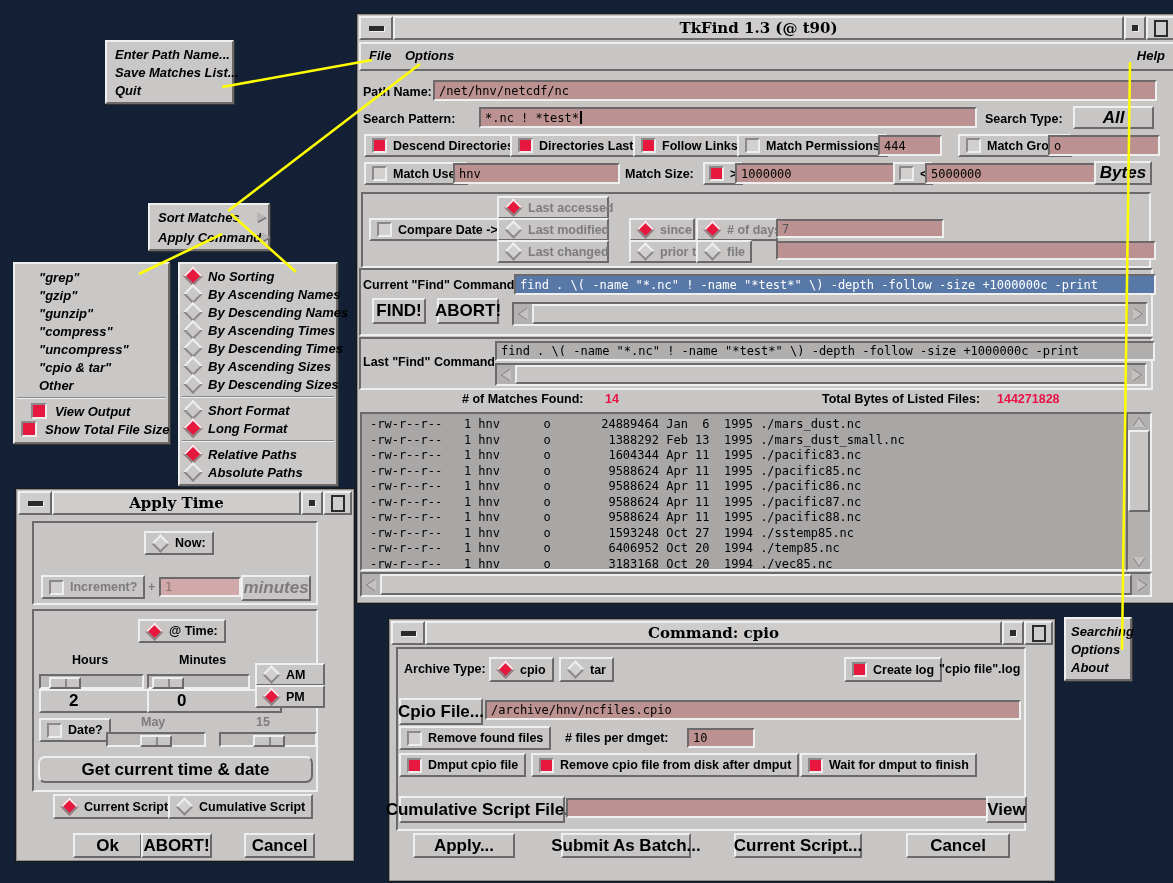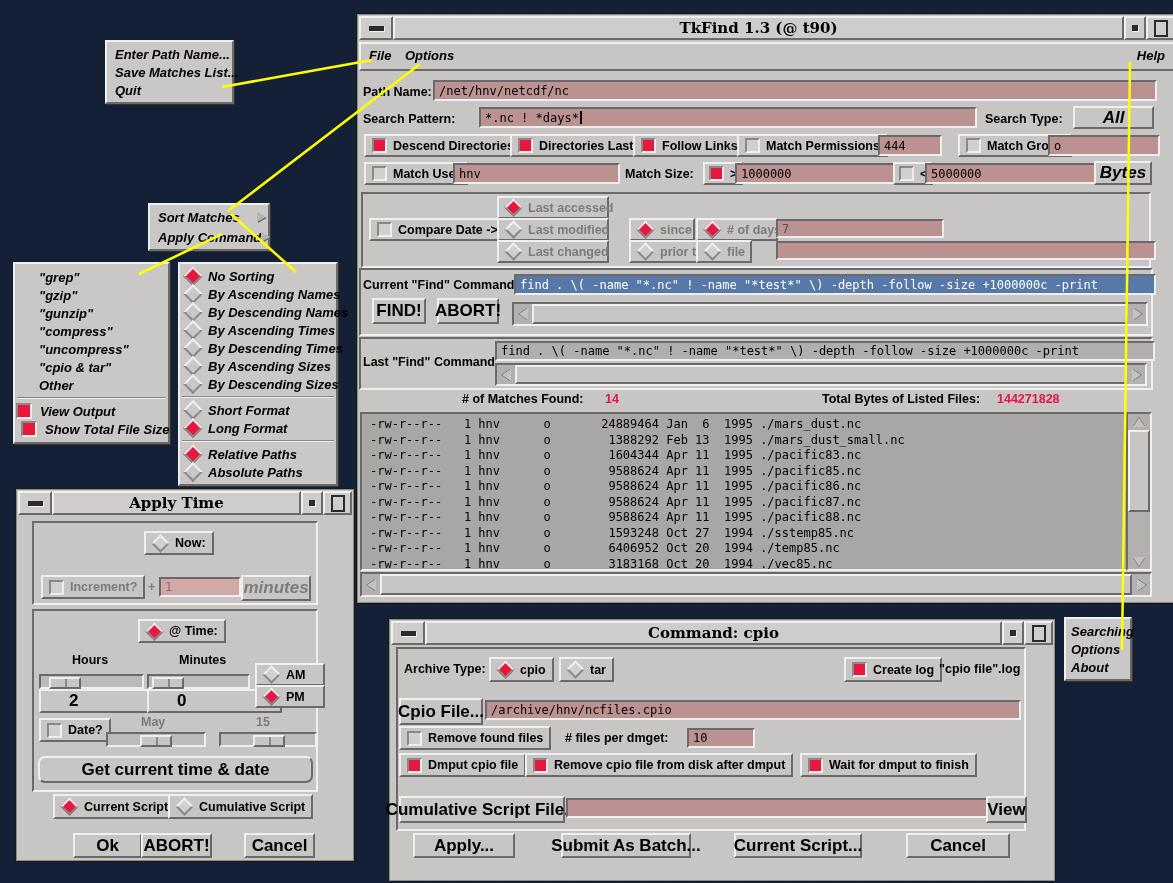--- a/index.html
+++ b/index.html
@@ -83,21 +83,21 @@
     <div class="mbar" style="left:2px;top:28px;right:2px;height:25px;">
       <span class="mitem" style="left:8px;top:4px;">File</span>
       <span class="mitem" style="left:44px;top:4px;">Options</span>
       <span class="mitem" style="right:8px;top:4px;">Help</span>
     </div>
 
     <span class="lbl" style="left:6px;top:71px;">Path Name:</span>
     <div class="ent" style="left:76px;top:66px;width:712px;height:17px;"><span>/net/hnv/netcdf/nc</span></div>
 
     <span class="lbl" style="left:6px;top:98px;">Search Pattern:</span>
-    <div class="ent" style="left:122px;top:93px;width:486px;height:17px;"><span>*.nc ! *days*</span><span class="cursor"></span></div>
+    <div class="ent" style="left:122px;top:93px;width:486px;height:17px;"><span>*.nc ! *test*</span><span class="cursor"></span></div>
     <span class="lbl" style="left:628px;top:98px;">Search Type:</span>
     <div class="btn" style="left:716px;top:92px;width:77px;height:19px;font-style:italic;">All</div>
 
     <div class="chk" style="left:7px;top:120px;height:19px;">
         <span class="ind on"></span>
         <span>Descend Directories</span>
       </div>
     <div class="chk" style="left:153px;top:120px;height:19px;">
         <span class="ind on"></span>
         <span>Directories Last</span>
@@ -256,21 +256,21 @@
 
   <div class="menu" style="left:13px;top:262px;width:153px;padding:4px 0;">
     <div class="mi" style="padding-left:24px;">"grep"</div>
     <div class="mi" style="padding-left:24px;">"gzip"</div>
     <div class="mi" style="padding-left:24px;">"gunzip"</div>
     <div class="mi" style="padding-left:24px;">"compress"</div>
     <div class="mi" style="padding-left:24px;">"uncompress"</div>
     <div class="mi" style="padding-left:24px;">"cpio &amp; tar"</div>
     <div class="mi" style="padding-left:24px;">Other</div>
     <div class="msep"></div>
-    <div class="mi" style="padding-left:1px;">
+    <div class="mi" style="padding-left:16px;">
         <span class="msq"></span>
         <span>View Output</span>
       </div>
     <div class="mi" style="padding-left:6px;">
         <span class="msq"></span>
         <span>Show Total File Size</span>
       </div>
   </div>
 
   <div class="menu" style="left:178px;top:262px;width:156px;padding:3px 0;">
@@ -444,21 +444,21 @@
         <span class="ind"></span>
         <span>Remove found files</span>
       </div>
     <span class="lbl" style="left:176px;top:112px;"># files per dmget:</span>
     <div class="ent" style="left:298px;top:109px;width:56px;height:16px;"><span>10</span></div>
 
     <div class="chk" style="left:10px;top:134px;height:20px;">
         <span class="ind on"></span>
         <span>Dmput cpio file</span>
       </div>
-    <div class="chk" style="left:136px;top:134px;height:20px;">
+    <div class="chk" style="left:142px;top:134px;height:20px;">
         <span class="ind on"></span>
         <span>Remove cpio file from disk after dmput</span>
       </div>
     <div class="chk" style="left:411px;top:134px;height:20px;">
         <span class="ind on"></span>
         <span>Wait for dmput to finish</span>
       </div>
 
     <div class="btn" style="left:10px;top:177px;width:162px;height:23px;">Cumulative Script File...</div>
     <div class="ent" style="left:177px;top:179px;width:412px;height:16px;"><span></span></div>

